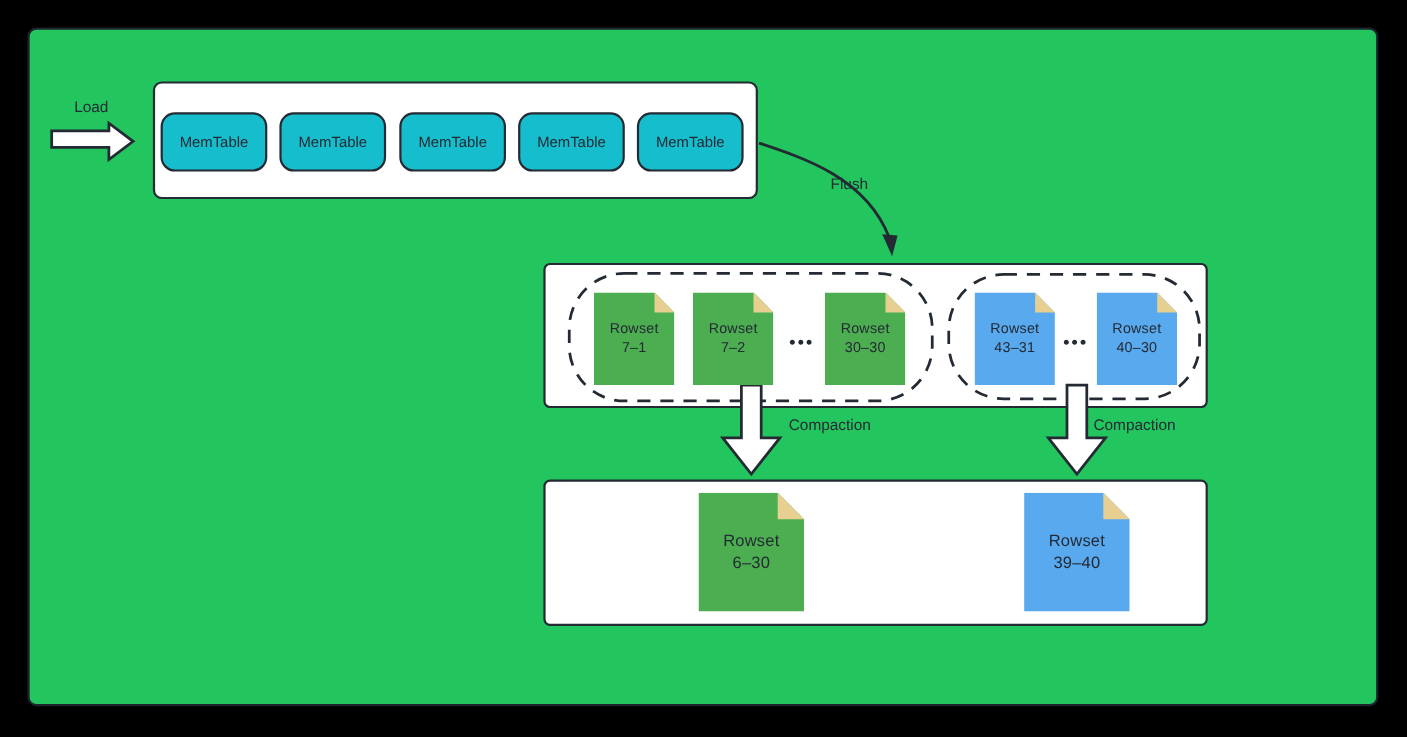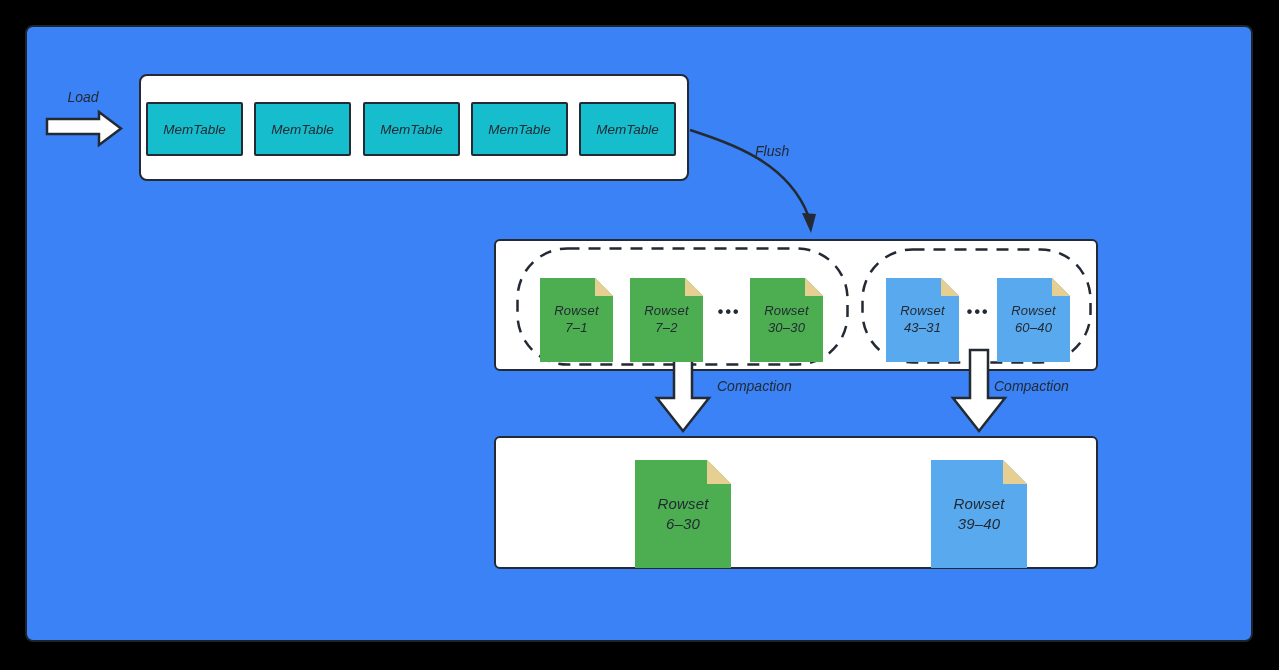--- a/index.html
+++ b/index.html
@@ -7,55 +7,54 @@
     width: 1279px; height: 670px;
     background: #000;
     font-family: "Liberation Sans", sans-serif;
     color: #232A33;
     overflow: hidden;
   }
   .canvas {
     position: absolute;
     left: 25px; top: 25px;
     width: 1228px; height: 617px;
-    background: #3b82f6;
+    background: #22c55e;
     border: 2px solid #1d242e;
     border-radius: 8px;
-    font-style: italic;
   }
 
   
   .frame {
     position: absolute;
     border: 2px solid #232A33;
     background: #fff;
     border-radius: 8px;
     z-index: 1;
   }
   #top-box    { left: 112px; top: 47px;  width: 550px; height: 107px; }
   #mid-box    { left: 467px; top: 212px; width: 604px; height: 132px; border-radius: 6px; }
   #bottom-box { left: 467px; top: 409px; width: 604px; height: 133px; border-radius: 6px; }
 
   
   .memtable {
     position: absolute;
     top: 75px; width: 97px; height: 54px;
     background: #16BDCD;
     border: 2px solid #232A33;
-    border-radius: 2px;
+    border-radius: 13px;
     display: flex; align-items: center; justify-content: center;
     font-size: 13.5px;
     z-index: 2;
   }
 
   
   .dash-svg { position: absolute; z-index: 3; overflow: visible; }
 
   
-  .file-icon { position: absolute; z-index: 5; margin-top: 12px; }
+  .file-icon { position: absolute; z-index: 5; }
   .file-icon svg { position: absolute; left: 0; top: 0; }
   .file-label {
     position: absolute; inset: 0;
     display: flex; flex-direction: column;
     align-items: center; justify-content: center;
     text-align: center;
     font-size: 13px; line-height: 1.3; font-weight: 500;
     letter-spacing: 0.2px;
   }
   .file-icon.big .file-label { font-size: 15px; line-height: 1.35; }
@@ -93,21 +92,21 @@
   <div class="memtable" style="left:119px;">MemTable</div>
   <div class="memtable" style="left:227px;">MemTable</div>
   <div class="memtable" style="left:336px;">MemTable</div>
   <div class="memtable" style="left:444px;">MemTable</div>
   <div class="memtable" style="left:552px;">MemTable</div>
 
   <svg class="arrow-svg" id="flush-svg" style="left:650px; top:95px;" width="160" height="125">
     <path d="M 13 8 C 55 22, 110 40, 131 93" fill="none" stroke="#232A33" stroke-width="2.5"></path>
     <polygon points="125,91 139,92 134,111" fill="#232A33"></polygon>
   </svg>
-  <div class="flow-label" style="left:728px; top:116px;">Flush</div>
+  <div class="flow-label" style="left:728px; top:132px;">Flush</div>
 
   <div class="frame" id="mid-box"></div>
 
   <svg class="dash-svg" style="left:489px; top:220px;" width="333" height="119">
     <rect x="1.5" y="1.5" width="330" height="116" rx="50" fill="none" stroke="#232A33" stroke-width="2.5" stroke-dasharray="12 9"></rect>
   </svg>
   <svg class="dash-svg" style="left:834px; top:221px;" width="231" height="116">
     <rect x="1.5" y="1.5" width="228" height="113" rx="50" fill="none" stroke="#232A33" stroke-width="2.5" stroke-dasharray="12 9"></rect>
   </svg>
 
@@ -163,21 +162,21 @@
       </div>
   </div>
   <div class="dots" style="left:933px; top:276px;">•••</div>
   <div class="file-icon" style="left:970px; top:239px; width:73px; height:84px;">
     <svg width="73" height="84">
         <polygon points="0,0 55,0 73,18 73,84 0,84" fill="#59A9EF"></polygon>
         <polygon points="55,0 73,18 55,18" fill="#E6CF90"></polygon>
       </svg>
     <div class="file-label">
         <span>Rowset</span>
-        <span>60–40</span>
+        <span>40–30</span>
       </div>
   </div>
 
   <div class="frame" id="bottom-box"></div>
 
   <div class="file-icon big" style="left:608px; top:421px; width:96px; height:108px;">
     <svg width="96" height="108">
         <polygon points="0,0 72,0 96,24 96,108 0,108" fill="#4CAE51"></polygon>
         <polygon points="72,0 96,24 72,24" fill="#E6CF90"></polygon>
       </svg>

